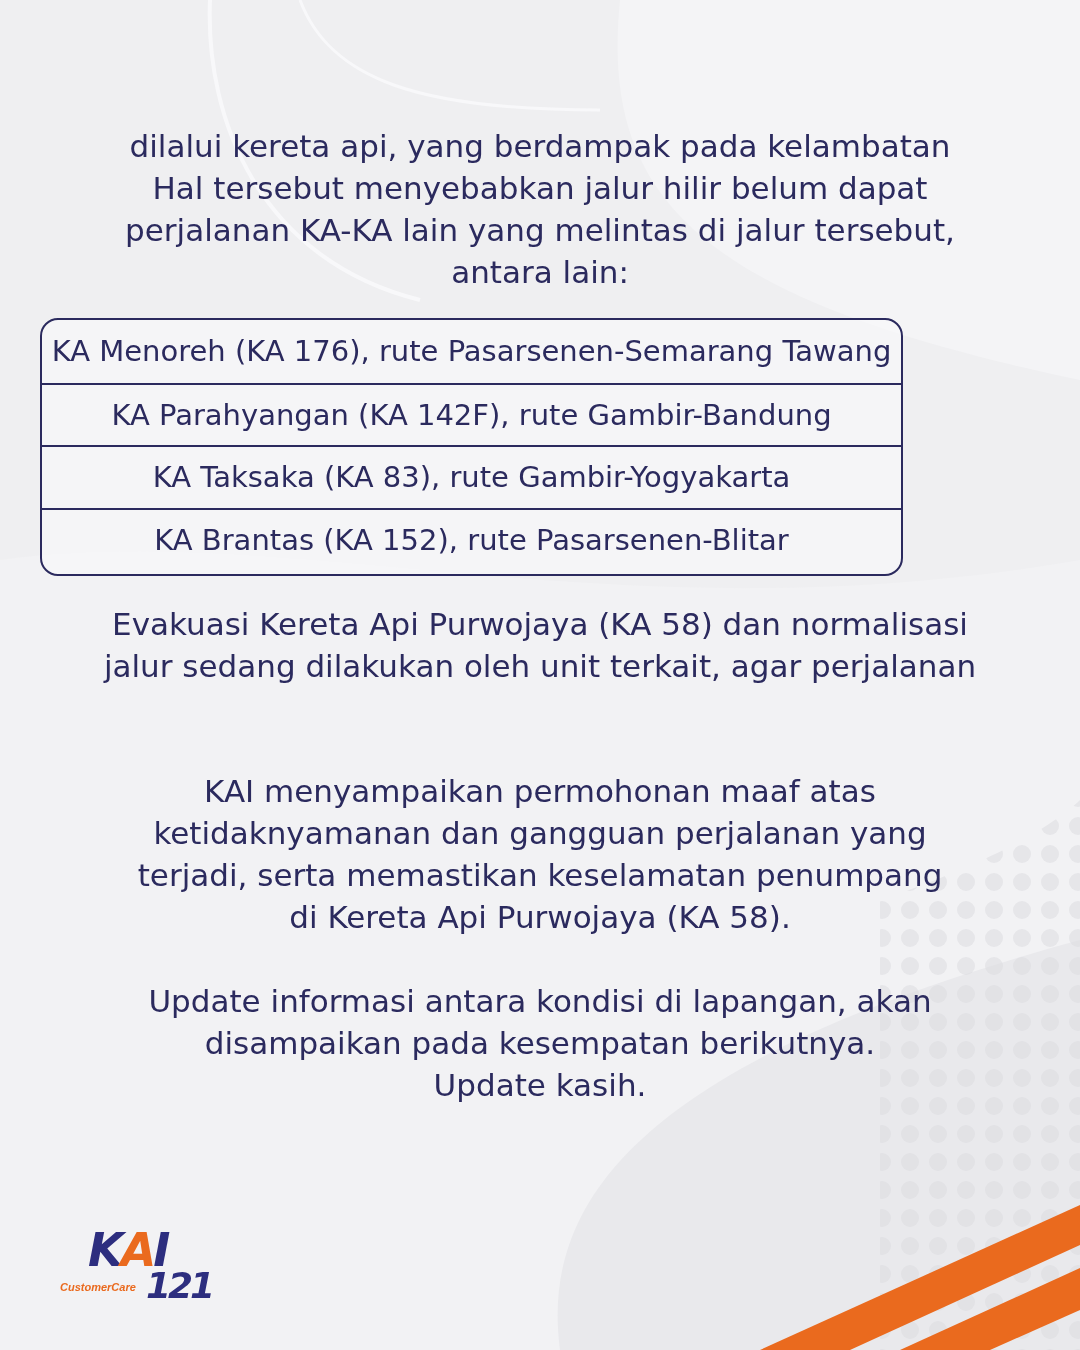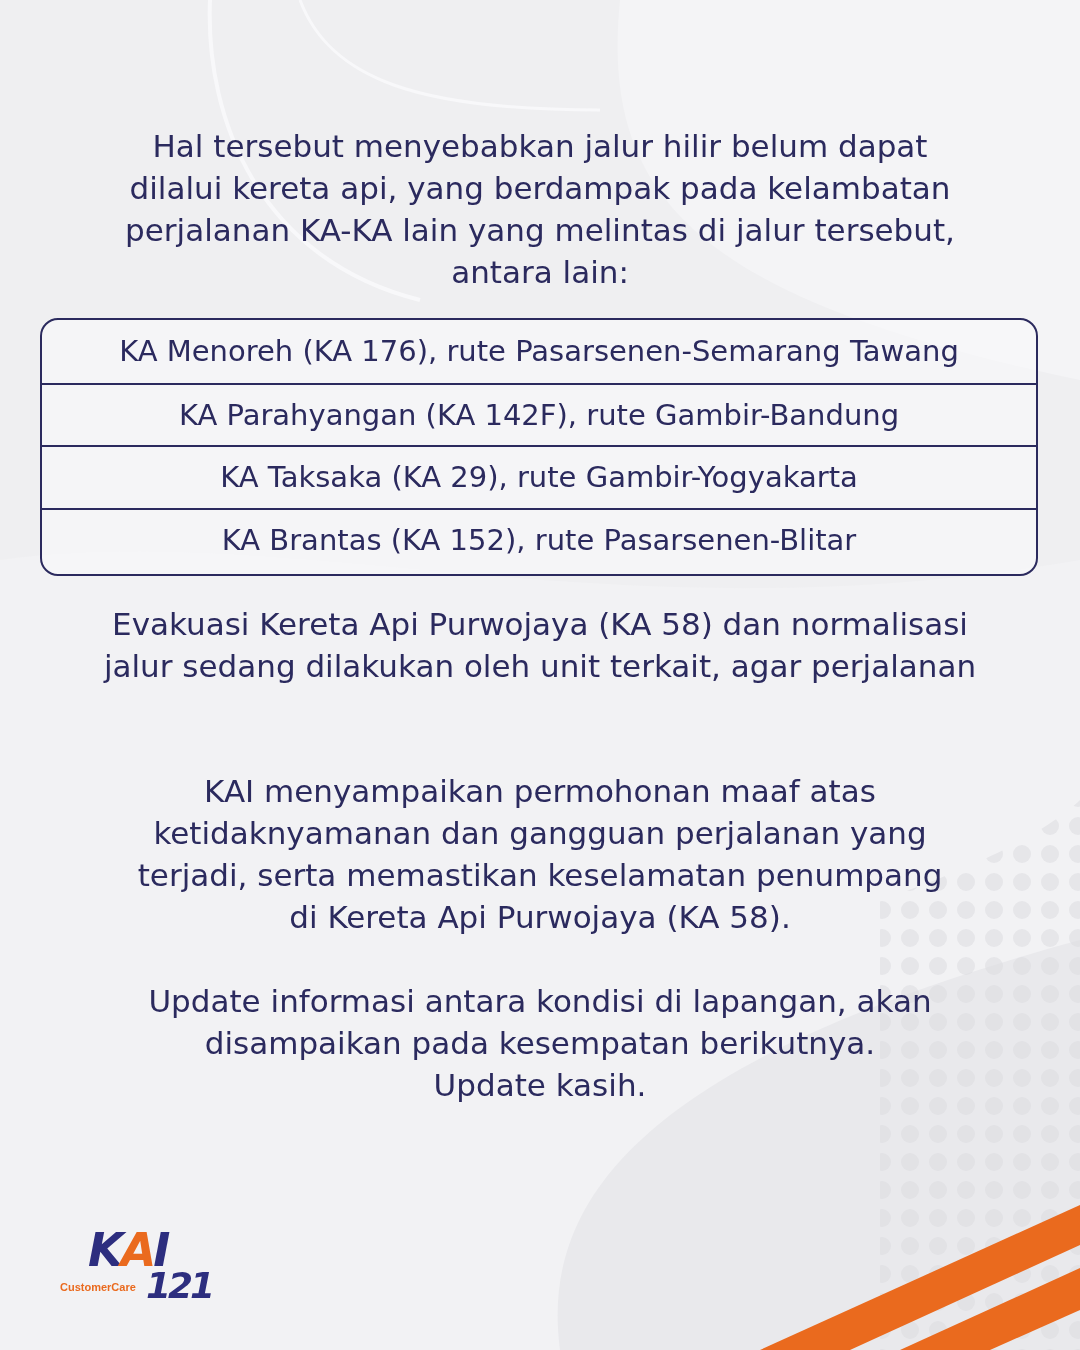--- a/index.html
+++ b/index.html
@@ -13,42 +13,42 @@
   .bg { position: absolute; inset: 0; z-index: 0; }
   .content { position: absolute; inset: 0; z-index: 1; }
   .para {
     position: absolute; left: 40px; right: 40px;
     text-align: center; font-size: 31px; line-height: 42px;
     color: #2b2a5e; margin: 0;
   }
   .para span { display: block; }
   .p1 { top: 125px; }
   .routes {
-    position: absolute; left: 40px; width: 998px; top: 318px; height: 258px;
+    position: absolute; left: 40px; width: 863px; top: 318px; height: 258px;
     border: 2px solid #2b2a5e; border-radius: 18px; box-sizing: border-box;
     overflow: hidden; background: rgba(250,250,252,0.55);
   }
   .route-row {
     height: 62.5px; display: flex; align-items: center; justify-content: center;
     font-size: 29px; color: #2b2a5e; box-sizing: border-box;
   }
   .route-row + .route-row { border-top: 2px solid #2b2a5e; }
   .p2 { top: 603px; }
   .p3 { top: 770px; }
   .p4 { top: 980px; }
   .logo { position: absolute; left: 60px; top: 1225px; width: 150px; height: 90px; text-align: center; }
   .kai-text {
     position: absolute; left: 28px; top: 0px;
     font-family: "DejaVu Sans", sans-serif; font-weight: bold; font-style: italic;
     font-size: 46px; letter-spacing: -3px; color: #2d2e7f; line-height: 50px;
   }
   .kai-text .a { color: #ea6a1e; }
   .cc-text {
     position: absolute; left: 0; top: 56px;
-    font-family: "Liberation Sans", sans-serif; font-weight: bold; 
+    font-family: "Liberation Sans", sans-serif; font-weight: bold; font-style: italic;
     font-size: 11px; color: #ea6a1e;
   }
   .num-text {
     position: absolute; left: 86px; top: 40px;
     font-family: "DejaVu Sans", sans-serif; font-weight: bold; font-style: italic;
     font-size: 36px; color: #2d2e7f; letter-spacing: -3px;
   }
 </style>
 </head>
 <body>
@@ -64,30 +64,30 @@
   <path d="M300 0 C 330 80, 420 110, 600 110" fill="none" stroke="#f8f8fa" stroke-width="3"></path>
   <path d="M0 560 C 300 520, 620 640, 1080 560 L1080 1350 L0 1350 Z" fill="#f2f2f4"></path>
   <path d="M560 1350 C 540 1200, 640 1060, 1080 940 L1080 1350 Z" fill="#e9e9ec"></path>
   <path d="M880 900 C 1000 860, 1060 820, 1080 800 L1080 1350 L880 1350 Z" fill="url(#dots)" opacity="0.55"></path>
   <polygon points="760,1350 1080,1205 1080,1245 850,1350" fill="#ea6a1e"></polygon>
   <polygon points="900,1350 1080,1268 1080,1310 990,1350" fill="#ea6a1e"></polygon>
 </svg>
 
 <div class="content">
   <p class="para p1">
+    <span>dilalui kereta api, yang berdampak pada kelambatan</span>
     <span>Hal tersebut menyebabkan jalur hilir belum dapat</span>
-    <span>dilalui kereta api, yang berdampak pada kelambatan</span>
     <span>perjalanan KA-KA lain yang melintas di jalur tersebut,</span>
     <span>antara lain:</span>
   </p>
 
   <div class="routes">
     <div class="route-row">KA Menoreh (KA 176), rute Pasarsenen-Semarang Tawang</div>
     <div class="route-row">KA Parahyangan (KA 142F), rute Gambir-Bandung</div>
-    <div class="route-row">KA Taksaka (KA 29), rute Gambir-Yogyakarta</div>
+    <div class="route-row">KA Taksaka (KA 83), rute Gambir-Yogyakarta</div>
     <div class="route-row">KA Brantas (KA 152), rute Pasarsenen-Blitar</div>
   </div>
 
   <p class="para p2">
     <span>Evakuasi Kereta Api Purwojaya (KA 58) dan normalisasi</span>
     <span>jalur sedang dilakukan oleh unit terkait, agar perjalanan</span>
   </p>
 
   <p class="para p3">
     <span>KAI menyampaikan permohonan maaf atas</span>

